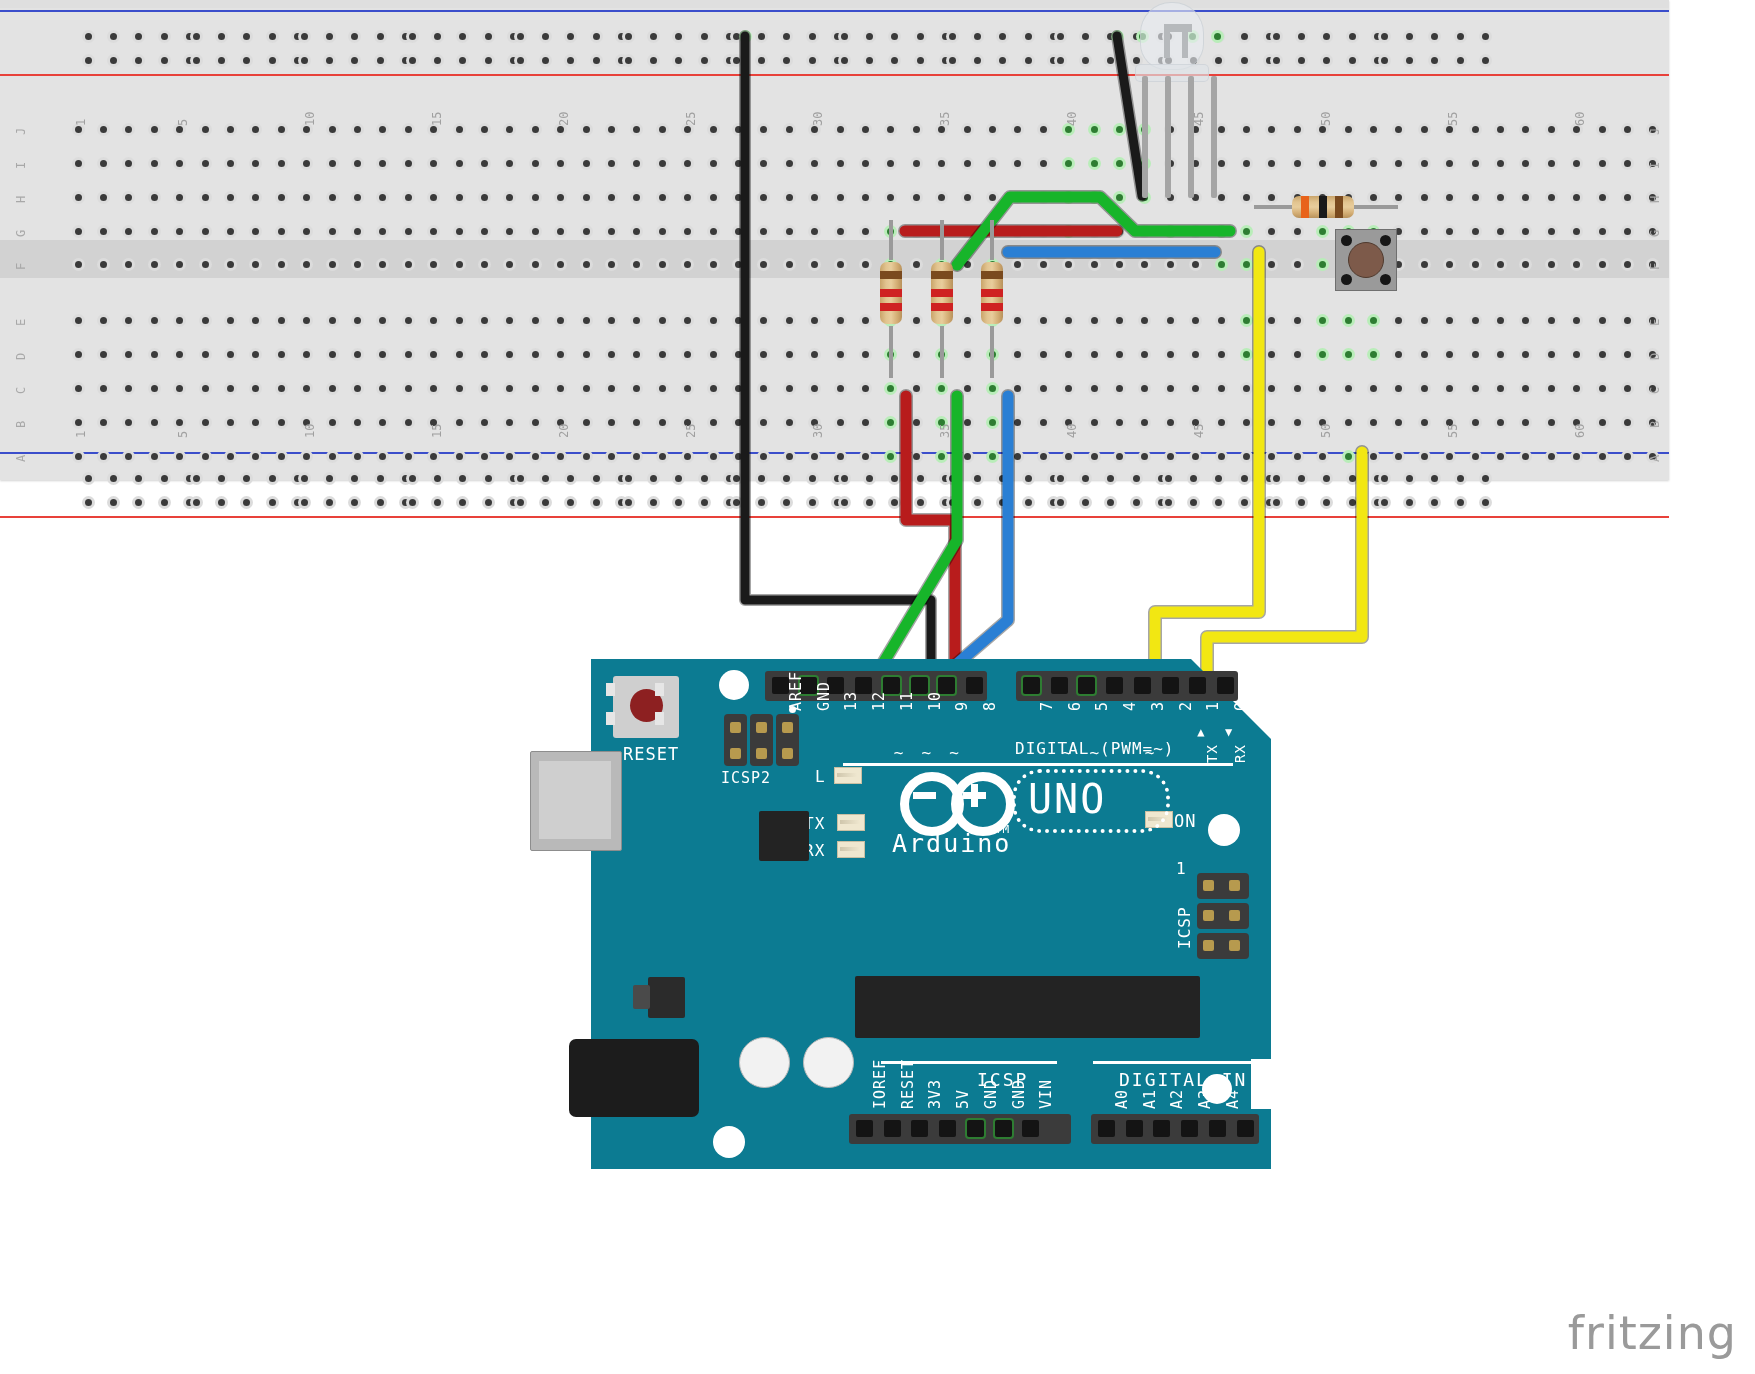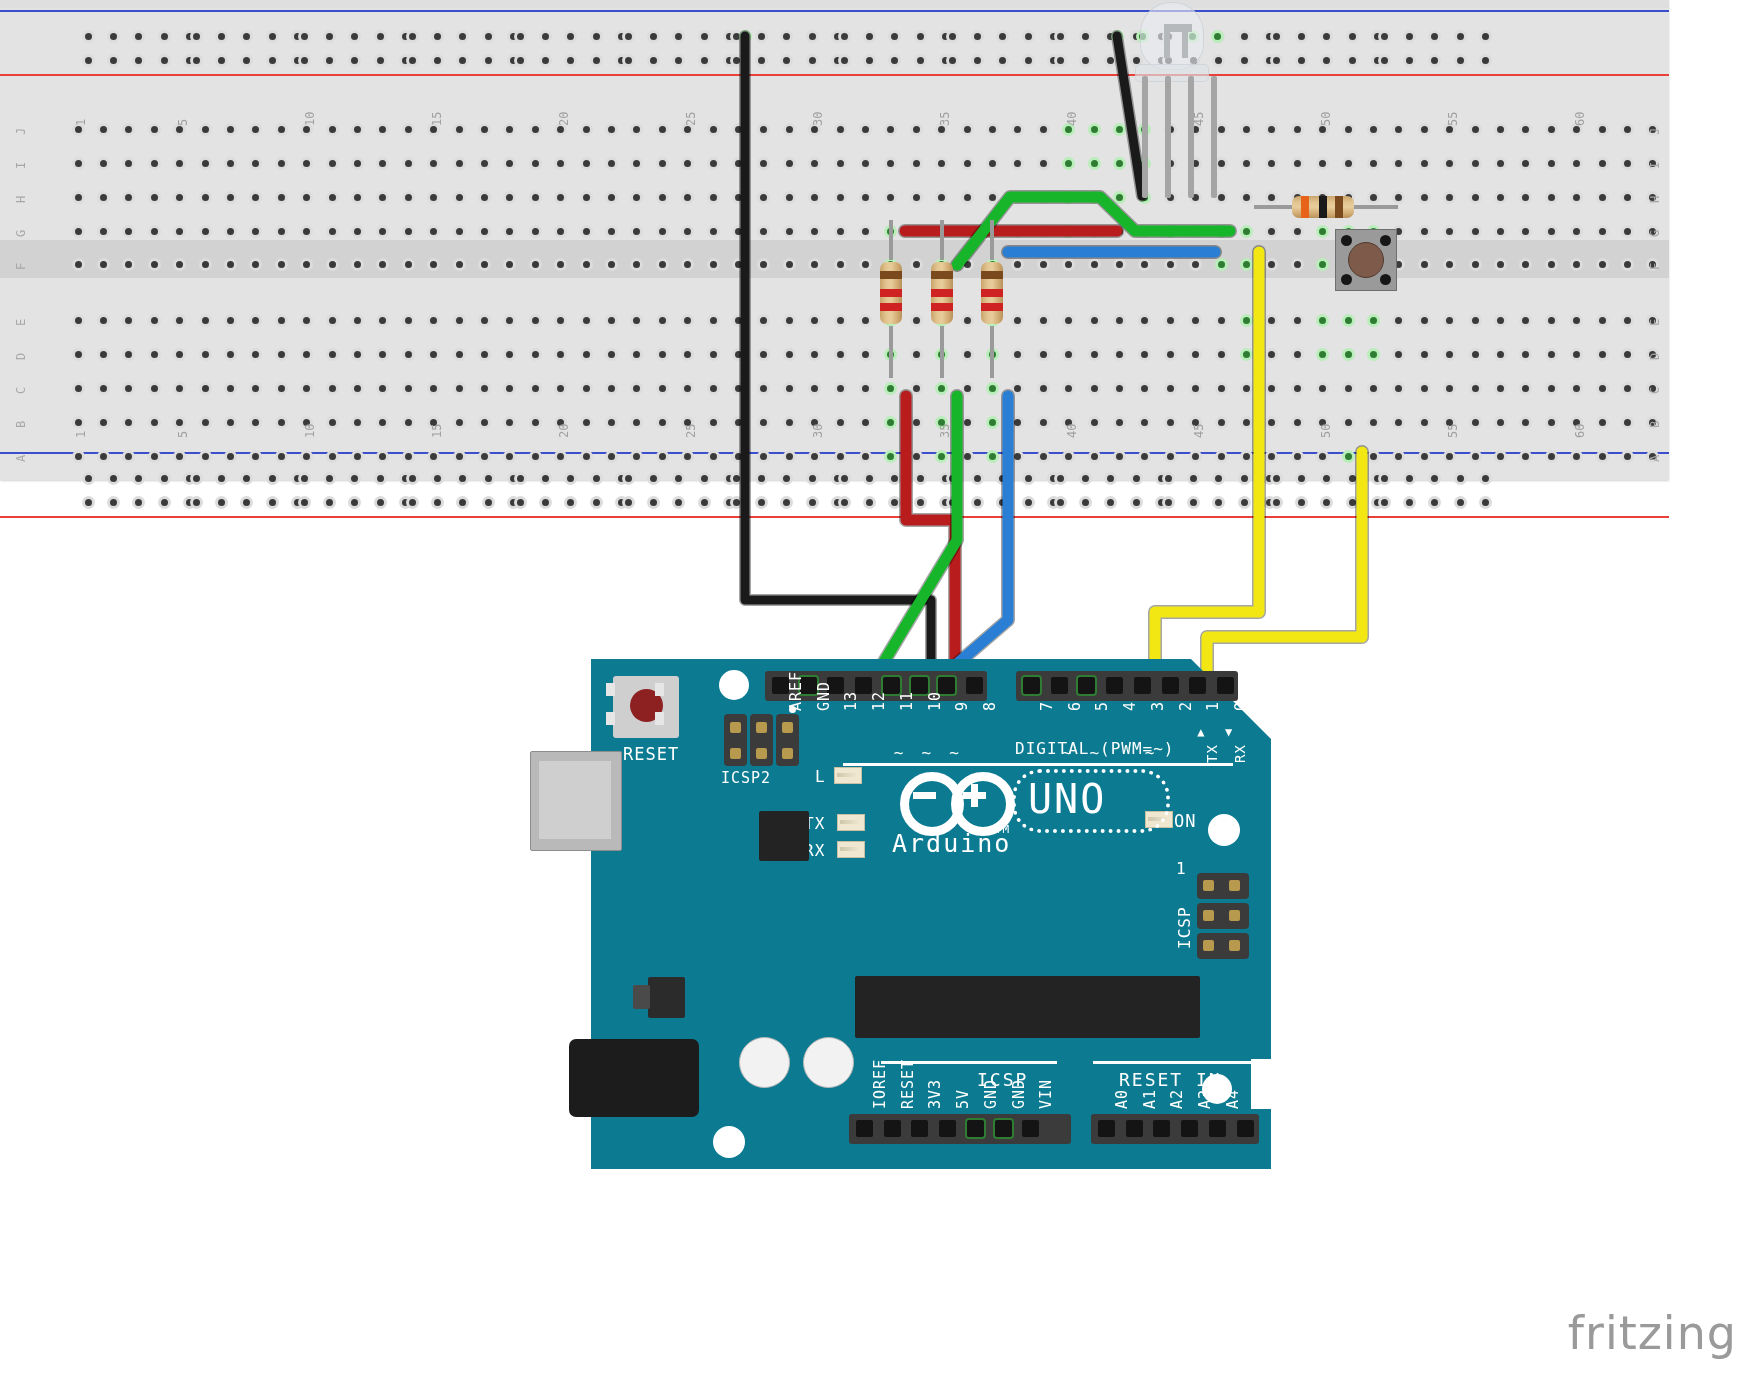--- a/index.html
+++ b/index.html
@@ -3099,16 +3099,16 @@
     </div>
   <div id="ana-labels">
       <div class="board-txt vtxt" style="left: 522px; top: 450px; font-size: 15px;">A0</div>
       <div class="board-txt vtxt" style="left: 549.7px; top: 450px; font-size: 15px;">A1</div>
       <div class="board-txt vtxt" style="left: 577.4px; top: 450px; font-size: 15px;">A2</div>
       <div class="board-txt vtxt" style="left: 605.1px; top: 450px; font-size: 15px;">A3</div>
       <div class="board-txt vtxt" style="left: 632.8px; top: 450px; font-size: 15px;">A4</div>
       <div class="board-txt vtxt" style="left: 660.5px; top: 450px; font-size: 15px;">A5</div>
     </div>
   <div class="whitebar" style="left:502px;top:402px;width:168px;"></div>
-  <div class="board-txt" style="left:528px;top:410px;font-size:18px;letter-spacing:2px;">RESET IN</div>
+  <div class="board-txt" style="left:528px;top:410px;font-size:18px;letter-spacing:2px;">DIGITAL IN</div>
 </div>
 
 <div id="fritzing">fritzing</div>
 
 </body></html>

